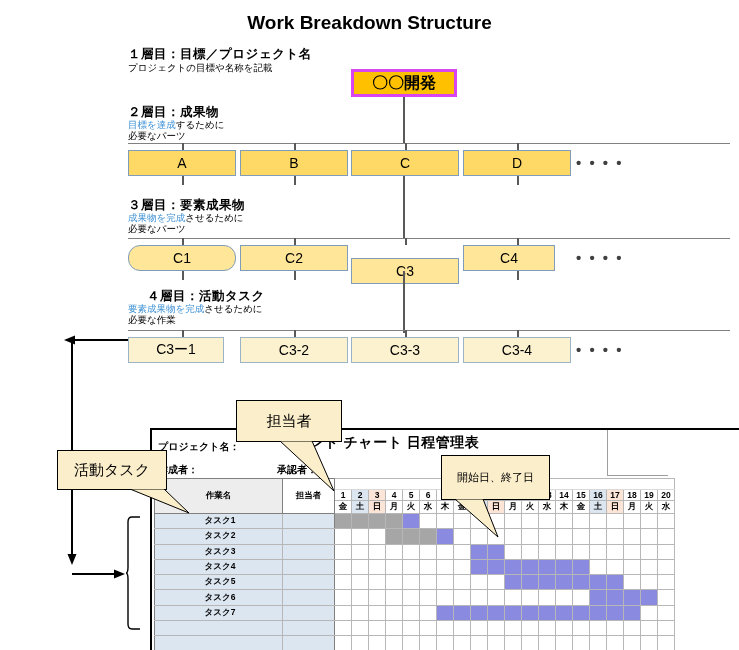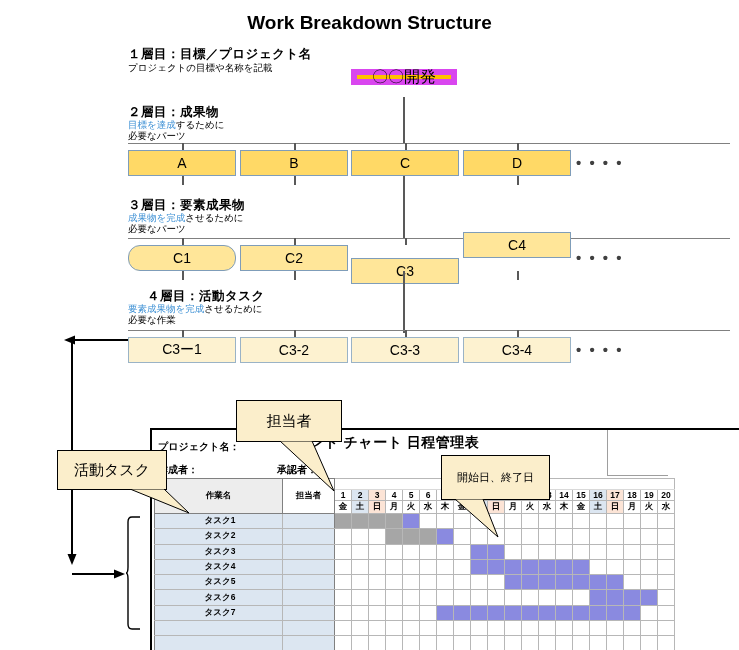--- a/index.html
+++ b/index.html
@@ -32,21 +32,21 @@
   .tick{background:#595959;width:1.5px;}
 
   
   .wbsbox{
     border:1px solid #7f9db9;
     box-sizing:border-box;
     display:flex;align-items:center;justify-content:center;
     font-size:14px;color:#000;
     height:26px;
   }
-  .lvl1box{background:#ffc000;border:6px solid #d946ef;font-size:16px;font-weight:400;height:16px;}
+  .lvl1box{background:#ffc000;border:3px solid #d946ef;font-size:16px;font-weight:700;height:28px;}
   .lvl2box{background:#ffd966;border:1px solid #7f9db9;}
   .lvl3box{background:#ffe699;border:1px solid #7f9db9;}
   .lvl4box{background:#fdf2d0;border:1px solid #9ab3c6;}
   .dots{font-size:15px;letter-spacing:2px;color:#404040;line-height:26px;font-weight:bold;}
 
   
   .callout{
     background:#fbeecb;border:1px solid #000;
     display:flex;align-items:center;justify-content:center;
     font-size:15px;color:#000;box-sizing:border-box;
@@ -133,39 +133,39 @@
 
 <div class="abs hline" style="left:128px;top:238px;width:602px;"></div>
 <div class="abs tick" style="left:182px;top:238px;height:7px;"></div>
 <div class="abs tick" style="left:294px;top:238px;height:7px;"></div>
 <div class="abs tick" style="left:405px;top:238px;height:7px;"></div>
 <div class="abs tick" style="left:517px;top:238px;height:7px;"></div>
 
 <div class="abs wbsbox lvl3box" style="left:128px;top:245px;width:108px;border-radius:12px;">C1</div>
 <div class="abs wbsbox lvl3box" style="left:240px;top:245px;width:108px;">C2</div>
 <div class="abs wbsbox lvl3box" style="left:351px;top:245px;width:108px;margin-top:13px;">C3</div>
-<div class="abs wbsbox lvl3box" style="left:463px;top:232px;width:108px;">C4</div>
+<div class="abs wbsbox lvl3box" style="left:463px;top:245px;width:92px;">C4</div>
 <div class="abs dots" style="left:576px;top:245px;width:60px;">• • • •</div>
 
 <div class="abs tick" style="left:182px;top:271px;height:9px;"></div>
 <div class="abs tick" style="left:294px;top:271px;height:9px;"></div>
 <div class="abs tick" style="left:517px;top:271px;height:9px;"></div>
 <div class="abs vline" style="left:403px;top:271px;height:62px;"></div>
 
 <div class="abs lvl-label" style="top:288px;margin-left:19px;">４層目：活動タスク</div>
 <div class="abs lvl-sub" style="top:303px;"><span class="hl">要素成果物を完成</span><span>させるために</span></div>
 <div class="abs lvl-sub" style="top:314px;">必要な作業</div>
 
 <div class="abs hline" style="left:128px;top:330px;width:602px;"></div>
 <div class="abs tick" style="left:182px;top:330px;height:7px;"></div>
 <div class="abs tick" style="left:294px;top:330px;height:7px;"></div>
 <div class="abs tick" style="left:405px;top:330px;height:7px;"></div>
 <div class="abs tick" style="left:517px;top:330px;height:7px;"></div>
 
-<div class="abs wbsbox lvl4box" style="left:128px;top:337px;width:108px;">C3ー1</div>
+<div class="abs wbsbox lvl4box" style="left:128px;top:337px;width:96px;">C3ー1</div>
 <div class="abs wbsbox lvl4box" style="left:240px;top:337px;width:108px;">C3-2</div>
 <div class="abs wbsbox lvl4box" style="left:351px;top:337px;width:108px;">C3-3</div>
 <div class="abs wbsbox lvl4box" style="left:463px;top:337px;width:108px;">C3-4</div>
 <div class="abs dots" style="left:576px;top:337px;width:60px;">• • • •</div>
 
 <div class="abs arrowline" style="left:72px;top:339px;width:56px;height:1.5px;"></div>
 <svg class="abs" style="left:64px;top:334px;" width="14" height="12">
   <polygon points="0,6 11,1.5 11,10.5" fill="#000"></polygon>
 </svg>
 

